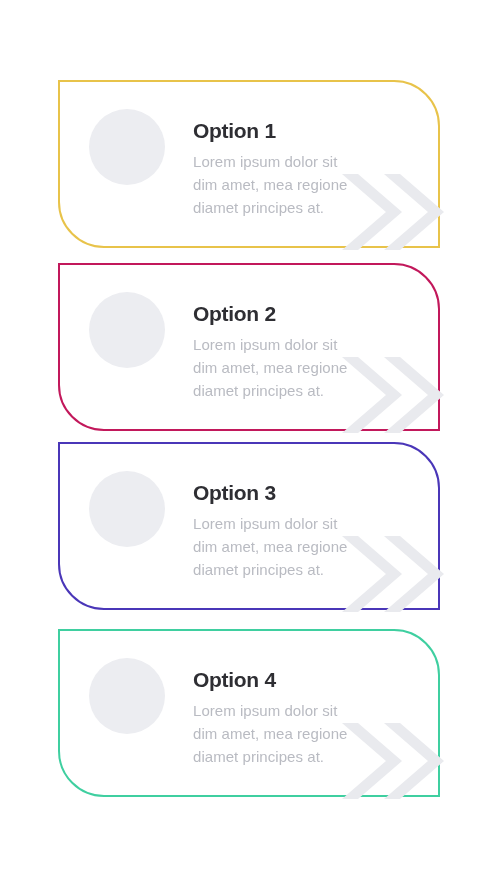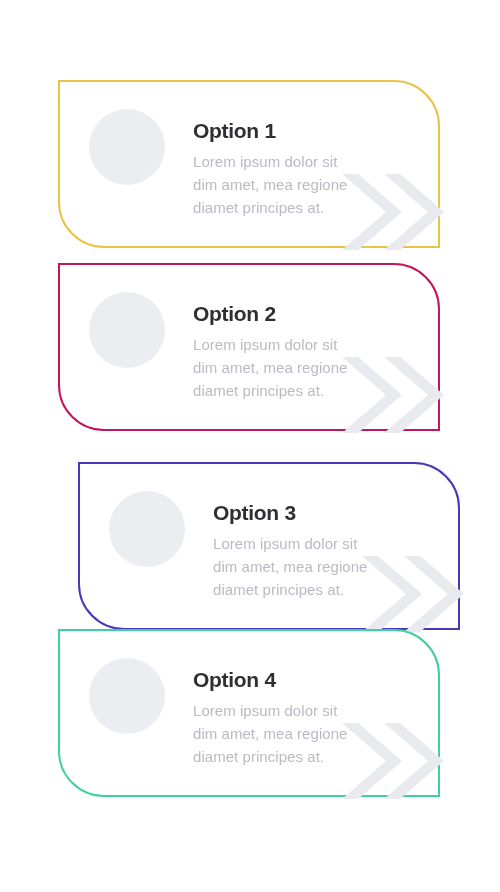--- a/index.html
+++ b/index.html
@@ -90,21 +90,21 @@
     font-size: 15px;
     line-height: 1.52;
     color: #b9bbc2;
     letter-spacing: 0.05px;
     max-width: 172px;
   }
 
   
   .card-1 { top: 80px; }
   .card-2 { top: 263px; }
-  .card-3 { top: 462px; margin-left: 20px; }
+  .card-3 { top: 442px; }
   .card-4 { top: 629px; }
 </style>
 </head>
 <body style="background: rgb(255, 255, 255);">
 
 <div id="infographic">
 
   <div class="card card-1" style="border-color: rgb(232, 195, 74);">
     <div class="card-inner">
       <div class="chevrons">

